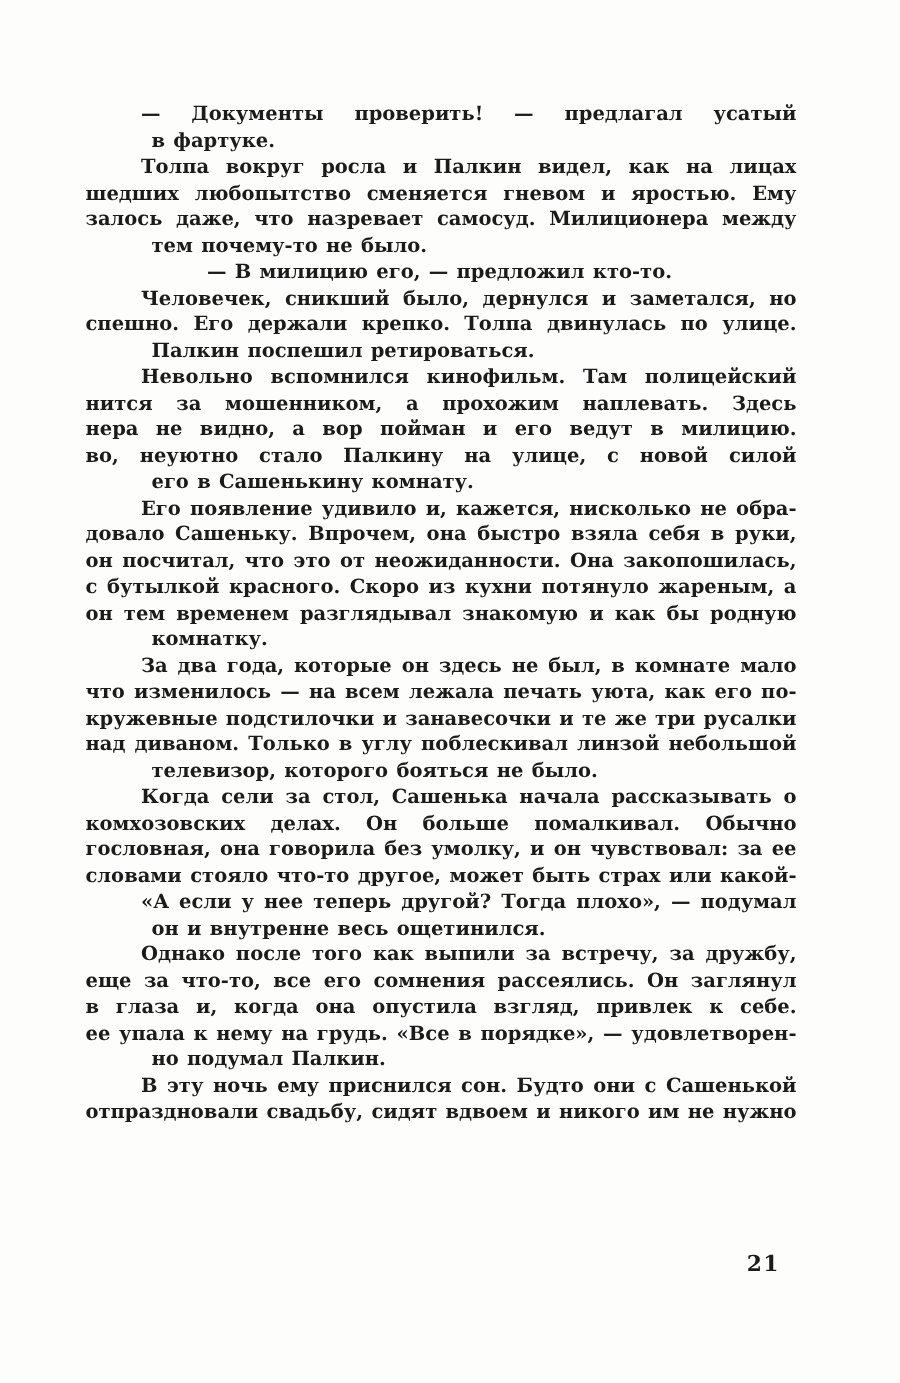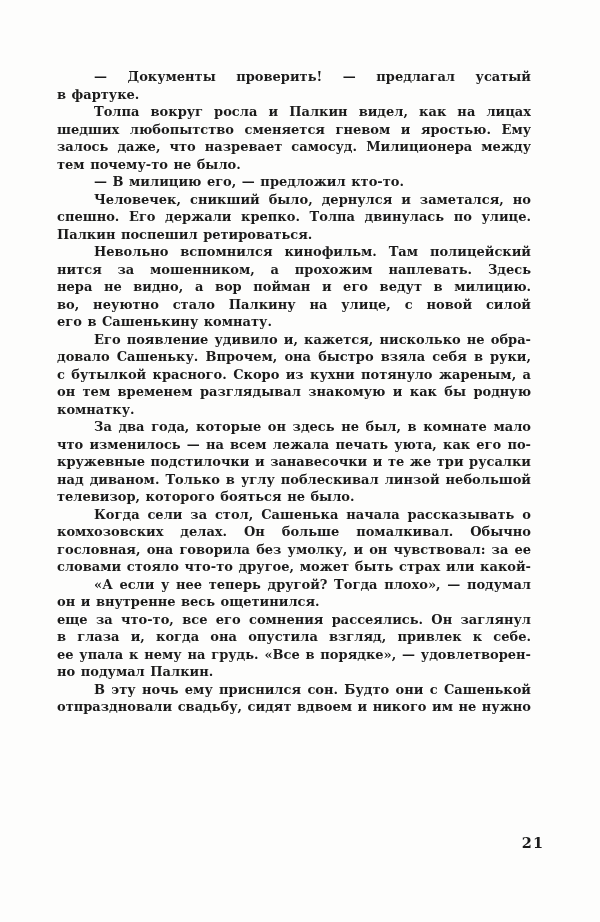--- a/index.html
+++ b/index.html
@@ -35,25 +35,26 @@
     text-align: justify;
     text-align-last: justify;
     word-spacing: 1px;
     white-space: normal;
   }
   .line.first {
     text-indent: 37px;
   }
   .line.last {
     text-align-last: left;
+    margin-left: 44px;
   }
   .page-number {
     position: absolute;
     top: 834px;
-    right: 56px;
+    right: 80px;
     font-size: 14.5px;
     letter-spacing: 1px;
     font-weight: 700;
   }
 </style>
 </head>
 <body>
 
 <div class="page">
   <div class="text-block">
@@ -78,20 +79,21 @@
       <div class="paragraph">
         <div class="line first">Невольно вспомнился кинофильм. Там полицейский го-</div>
         <div class="line">нится за мошенником, а прохожим наплевать. Здесь милицио-</div>
         <div class="line">нера не видно, а вор пойман и его ведут в милицию. Тоскли-</div>
         <div class="line">во, неуютно стало Палкину на улице, с новой силой потянуло</div>
         <div class="line last">его в Сашенькину комнату.</div>
       </div>
       <div class="paragraph">
         <div class="line first">Его появление удивило и, кажется, нисколько не обра-</div>
         <div class="line">довало Сашеньку. Впрочем, она быстро взяла себя в руки, и</div>
+        <div class="line">он посчитал, что это от неожиданности. Она закопошилась,</div>
         <div class="line">с бутылкой красного. Скоро из кухни потянуло жареным, а</div>
         <div class="line">он тем временем разглядывал знакомую и как бы родную ему</div>
         <div class="line last">комнатку.</div>
       </div>
       <div class="paragraph">
         <div class="line first">За два года, которые он здесь не был, в комнате мало</div>
         <div class="line">что изменилось — на всем лежала печать уюта, как его по-</div>
         <div class="line">кружевные подстилочки и занавесочки и те же три русалки</div>
         <div class="line">над диваном. Только в углу поблескивал линзой небольшой</div>
         <div class="line last">телевизор, которого бояться не было.</div>
@@ -100,20 +102,21 @@
         <div class="line first">Когда сели за стол, Сашенька начала рассказывать о гор-</div>
         <div class="line">комхозовских делах. Он больше помалкивал. Обычно немно-</div>
         <div class="line">гословная, она говорила без умолку, и он чувствовал: за ее</div>
         <div class="line">словами стояло что-то другое, может быть страх или какой-</div>
       </div>
       <div class="paragraph">
         <div class="line first">«А если у нее теперь другой? Тогда плохо», — подумал</div>
         <div class="line last">он и внутренне весь ощетинился.</div>
       </div>
       <div class="paragraph">
+        <div class="line first">Однако после того как выпили за встречу, за дружбу,</div>
         <div class="line">еще за что-то, все его сомнения рассеялись. Он заглянул ей</div>
         <div class="line">в глаза и, когда она опустила взгляд, привлек к себе. Голова</div>
         <div class="line">ее упала к нему на грудь. «Все в порядке», — удовлетворен-</div>
         <div class="line last">но подумал Палкин.</div>
       </div>
       <div class="paragraph">
         <div class="line first">В эту ночь ему приснился сон. Будто они с Сашенькой</div>
         <div class="line">отпраздновали свадьбу, сидят вдвоем и никого им не нужно</div>
       </div>
     </div>

